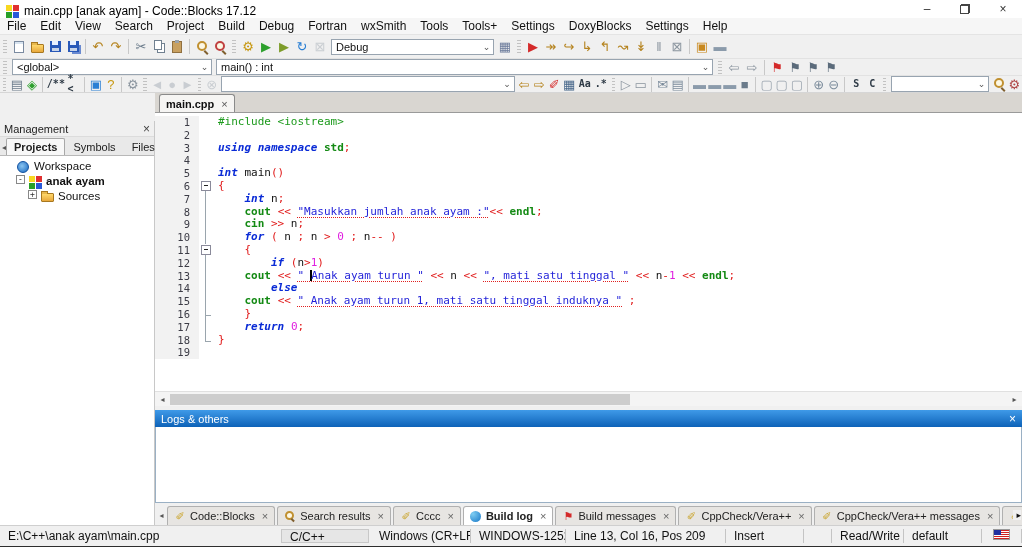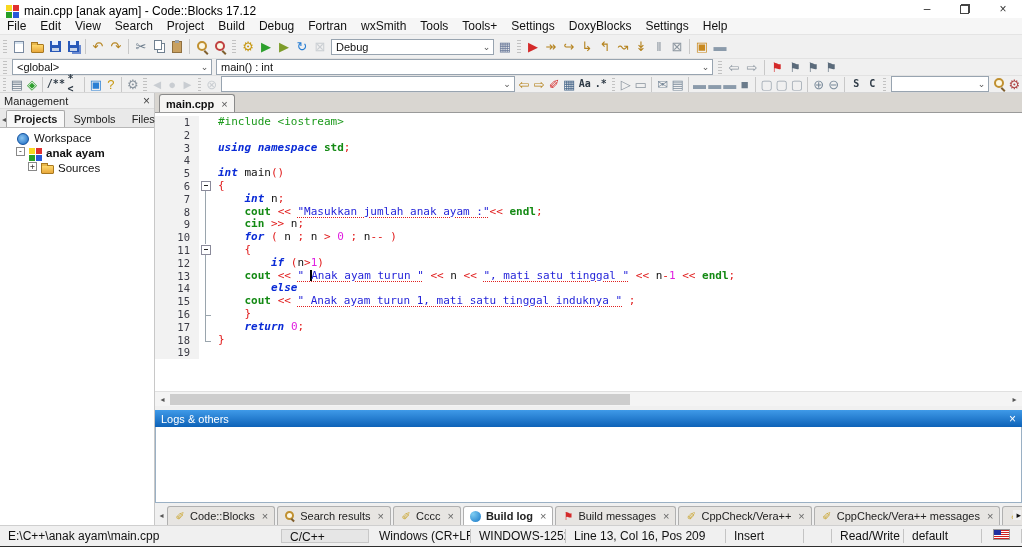--- a/index.html
+++ b/index.html
@@ -46,21 +46,21 @@
   .shape-copy{width:8px;height:10px;background:#fff;border:1px solid #708090;box-shadow:3px 3px 0 -1px #fff,3px 3px 0 0 #708090;margin:-3px 0 0 -3px;}
   .shape-paste{position:relative;width:10px;height:12px;background:#c8a060;border:1px solid #907040;}
   .shape-paste::before{content:"";position:absolute;top:-2px;left:2px;width:4px;height:3px;background:#9aa2aa;}
   .shape-find{position:relative;width:16px;height:16px;}
   .shape-find::before{content:"";position:absolute;top:2px;left:3px;width:6px;height:6px;border:2px solid #c09030;border-radius:50%;background:#fdf8e4;}
   .shape-find::after{content:"";position:absolute;left:11px;top:11px;width:5px;height:2px;background:#806030;transform:rotate(45deg);transform-origin:0 0;}
   .shape-replace::before{border-color:#c04040;}
 
   
   .mid{display:flex;height:432px;}
-  .mgmt{width:155px;background:#f0f0f0;display:flex;flex-direction:column;border-right:1px solid #c8c8c8;}
+  .mgmt{width:155px;background:#f0f0f0;display:flex;flex-direction:column;border-right:1px solid #c8c8c8;margin-top:28px;}
   .mgmt-head{height:16px;display:flex;align-items:center;padding:0 4px;font-size:11px;color:#222;border-bottom:1px solid #dcdcdc;}
   .mgmt-head .x{margin-left:auto;color:#444;font-size:12px;}
   .mgmt-tabs{height:19px;display:flex;align-items:flex-end;background:#e9e9e9;border-bottom:1px solid #b8b8b8;padding:0 2px;}
   .mgmt-arrow{width:10px;font-size:8px;color:#555;text-align:center;padding-bottom:3px;}
   .mgmt-tab{padding:2px 7px 2px;font-size:11px;color:#222;border:1px solid transparent;border-bottom:none;}
   .mgmt-tab.active{background:#f8f8f8;border-color:#a8a8a8;font-weight:bold;border-radius:2px 2px 0 0;}
   .mgmt-tree{flex:1;background:#ffffff;padding:4px 2px;overflow:hidden;}
   .tree-row{display:flex;align-items:flex-start;height:15px;font-size:11.5px;white-space:nowrap;}
   .tree-row.b{font-weight:bold;}
   .expander{width:9px;height:9px;border:1px solid #888;background:#fff;font:8px/7px "DejaVu Sans Mono",monospace;text-align:center;color:#333;margin-right:3px;flex:none;}

